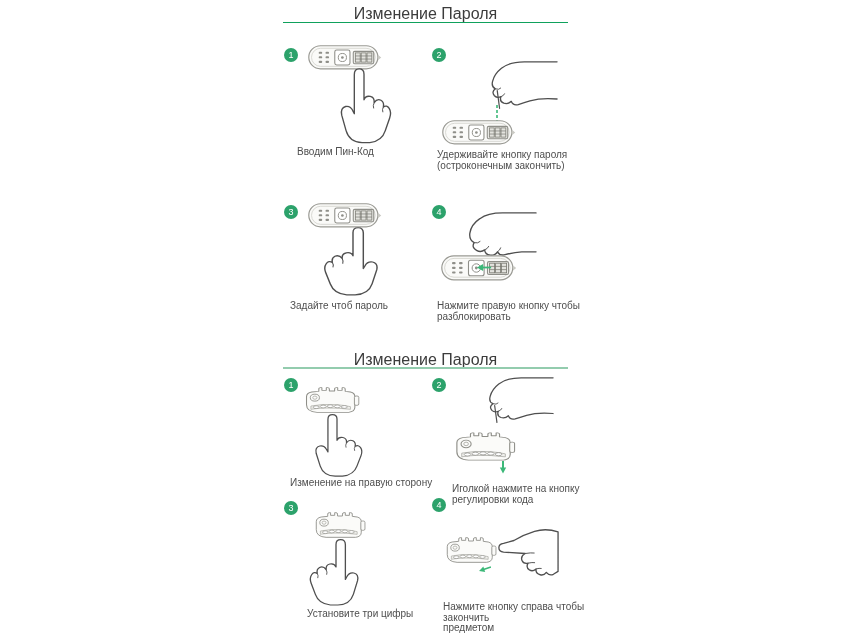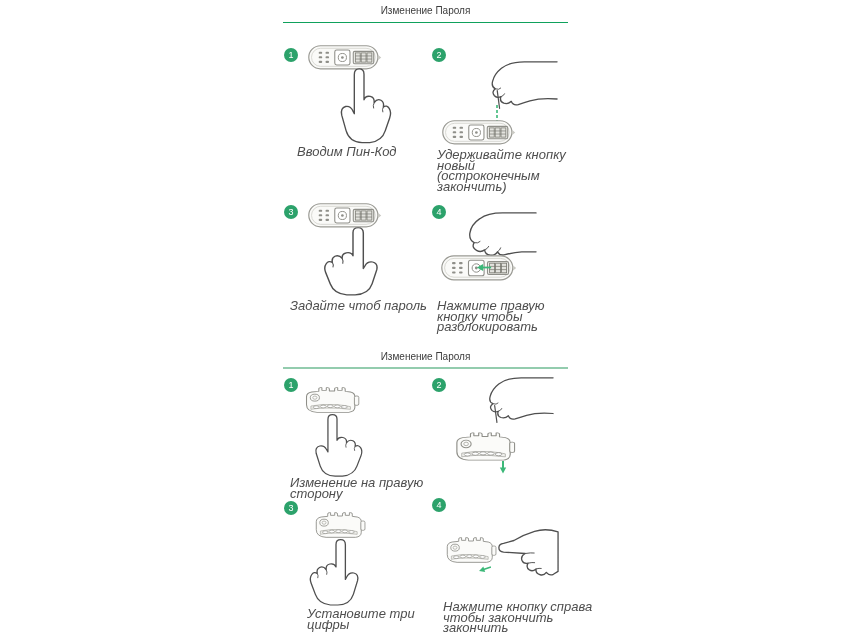--- a/index.html
+++ b/index.html
@@ -1,25 +1,25 @@
 <!DOCTYPE html>
 <html style="--accent-green: #2ca26b; --rule-green-dark: #0fa15c; --rule-green-light: #93ccae; --arrow-green: #3cb878;"><head>
 <meta charset="utf-8">
 <style>
   html,body{margin:0;padding:0;background:#ffffff;}
   .canvas{position:relative;width:846px;height:635px;background:#ffffff;overflow:hidden;
           font-family:"Liberation Sans",sans-serif;}
-  .sec-title{position:absolute;width:285px;text-align:center;font-size:10px;color:#3c3c3c;}
+  .sec-title{position:absolute;width:285px;text-align:center;font-size:16px;color:#3c3c3c;}
   .rule{position:absolute;width:285px;}
   .rule-dark{height:1px;background:var(--rule-green-dark,#0fa15c);}
   .rule-light{height:2px;background:var(--rule-green-light,#93ccae);}
   .badge{position:absolute;width:14px;height:14px;border-radius:50%;
          background:var(--accent-green,#2ca26b);color:#ffffff;font-size:9px;
          line-height:14.5px;text-align:center;}
-  .cap{position:absolute;font-size:13px;line-height:10.5px;color:#4e4e4e;font-style:italic;}
+  .cap{position:absolute;font-size:10px;line-height:10.5px;color:#4e4e4e;}
   .cap span{display:block;}
   svg.illu{position:absolute;overflow:visible;}
 </style>
 </head>
 <body>
 
 <svg width="0" height="0" style="position:absolute" aria-hidden="true">
   <defs>
     <symbol id="flatlock" viewBox="0 0 76 26" preserveAspectRatio="none">
       <rect x="0.8" y="0.8" width="71" height="24" rx="12" fill="#fafaf8" stroke="#9a9a94" stroke-width="1.2"></rect>
@@ -136,21 +136,21 @@
   <svg class="illu" style="left:472px;top:60px;" width="86" height="52">
       <use href="#hand-pin"></use>
     </svg>
   <svg class="illu" style="left:494px;top:105px;" width="6" height="26">
     <line x1="3" y1="0" x2="3" y2="26" stroke="var(--arrow-green,#3cb878)" stroke-width="1.6" stroke-dasharray="3,2"></line>
   </svg>
   <svg class="illu" style="left:442px;top:120px;" width="74" height="25">
       <use href="#flatlock"></use>
     </svg>
   <div class="cap" style="left:437px;top:150px;width:140px;">
-    <span>Удерживайте кнопку новый</span>
+    <span>Удерживайте кнопку пароля</span>
     <span>(остроконечным закончить)</span>
   </div>
 
   <div class="badge" style="left:284px;top:205px;">3</div>
   <svg class="illu" style="left:308px;top:203px;" width="74" height="25">
       <use href="#flatlock"></use>
     </svg>
   <svg class="illu" style="left:320px;top:226px;transform:scaleX(-1);" width="66" height="72">
       <use href="#hand-up"></use>
     </svg>
@@ -190,20 +190,24 @@
   <div class="badge" style="left:432px;top:378px;">2</div>
   <svg class="illu" style="left:470px;top:376px;" width="84" height="50">
       <use href="#hand-pin"></use>
     </svg>
   <svg class="illu" style="left:453px;top:431px;" width="64" height="31">
       <use href="#padlock"></use>
     </svg>
   <svg class="illu" style="left:499px;top:461px;" width="8" height="13">
       <use href="#arrow-down"></use>
     </svg>
+  <div class="cap" style="left:452px;top:484px;width:130px;">
+    <span>Иголкой нажмите на кнопку</span>
+    <span>регулировки кода</span>
+  </div>
 
   <div class="badge" style="left:284px;top:501px;">3</div>
   <svg class="illu" style="left:313px;top:511px;" width="54" height="28">
       <use href="#padlock"></use>
     </svg>
   <svg class="illu" style="left:306px;top:538px;transform:scaleX(-1);" width="60" height="70">
       <use href="#hand-up"></use>
     </svg>
   <div class="cap" style="left:297px;top:609px;width:150px;margin-left:10px;">
     <span>Установите три цифры</span>
@@ -214,16 +218,16 @@
       <use href="#padlock"></use>
     </svg>
   <svg class="illu" style="left:497px;top:526px;" width="62" height="56">
       <use href="#hand-left"></use>
     </svg>
   <svg class="illu" style="left:478px;top:565px;transform:rotate(-18deg);" width="14" height="8">
       <use href="#arrow-left"></use>
     </svg>
   <div class="cap" style="left:443px;top:602px;width:168px;">
     <span>Нажмите кнопку справа чтобы закончить</span>
-    <span>закончить</span>
+    <span>предметом</span>
   </div>
 
 </div>
 
 </body></html>

